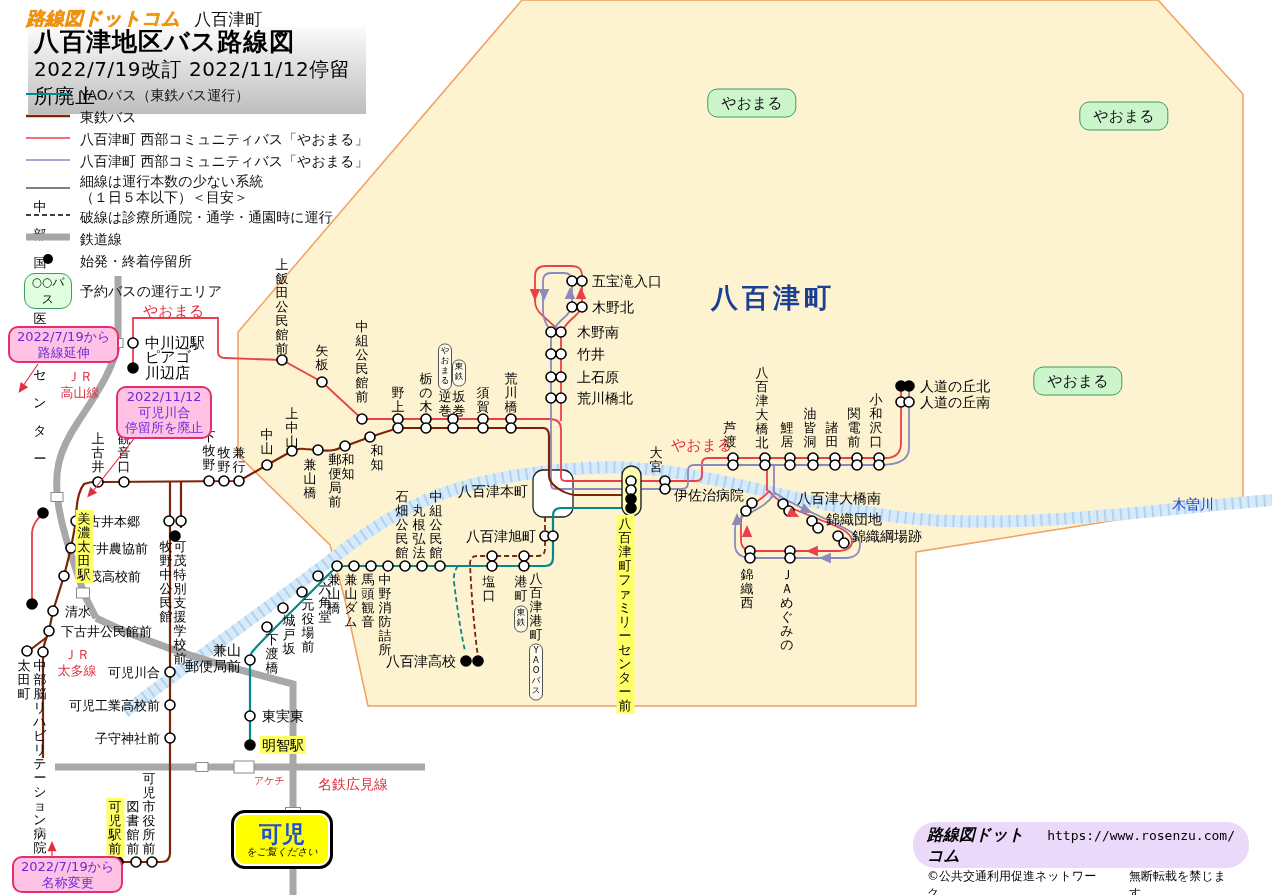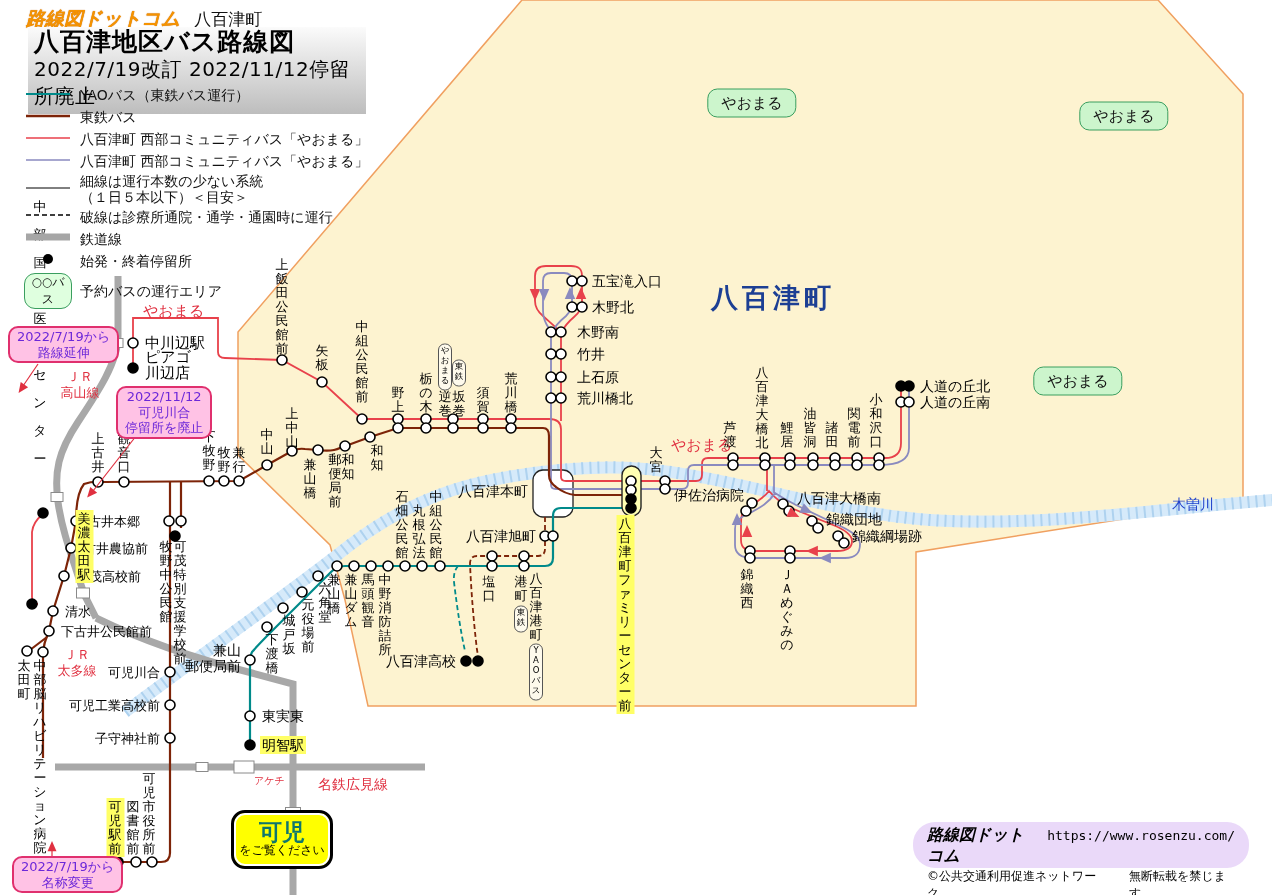--- a/index.html
+++ b/index.html
@@ -19,22 +19,22 @@
   .lg-row{display:flex;align-items:center;margin:2px 8px;}
   .lg-sw{width:48px;flex:0 0 48px;margin-right:8px;text-align:center;}
   .lg-tx{font-size:14px;color:#111;line-height:1.12;white-space:nowrap;}
   .lg-pill{display:inline-block;border:1.5px solid #3a9e5f;background:#dfffdf;border-radius:11px;font-size:12px;padding:0 4px;color:#111;}
   
   .callout{background:#ffc2e5;border:2px solid #e0306e;border-radius:10px;padding:1px 7px;font-size:13px;color:#6d28d9;text-align:center;line-height:1.2;white-space:nowrap;}
   
   .area-pill{border:1.5px solid #3a9e5f;background:#ccf5cc;border-radius:10px;padding:4px 13px;font-size:15px;color:#111;transform:translate(-50%,-50%);white-space:nowrap;}
   
   #kani-box{left:231px;top:810px;width:96px;height:53px;background:#ffff00;border:3px solid #000;border-radius:14px;box-shadow:inset 0 0 0 2px #fff;display:flex;flex-direction:column;justify-content:center;align-items:center;}
-  #kani-title{font-size:23px;font-weight:bold;line-height:1;color:#0f766e;}
-  #kani-sub{font-size:12px;color:#000;line-height:1.1;}
+  #kani-title{font-size:23px;font-weight:bold;line-height:1;color:#1d4ed8;}
+  #kani-sub{font-size:10px;color:#000;line-height:1.1;font-style:italic;}
   
   #footer{left:913px;top:822px;width:336px;height:46px;background:#ead9f9;border-radius:22px;padding:3px 14px;box-sizing:border-box;}
   #footer .f1{display:flex;align-items:baseline;gap:10px;}
   #footer-logo{font-size:16px;font-weight:bold;font-style:italic;color:#000;}
   #footer-url{font-size:13px;font-family:"DejaVu Sans Mono","Liberation Mono",monospace;color:#000;}
   #footer .f2{display:flex;gap:26px;font-size:12px;color:#000;margin-top:1px;}
 </style>
 </head>
 <body>
 

